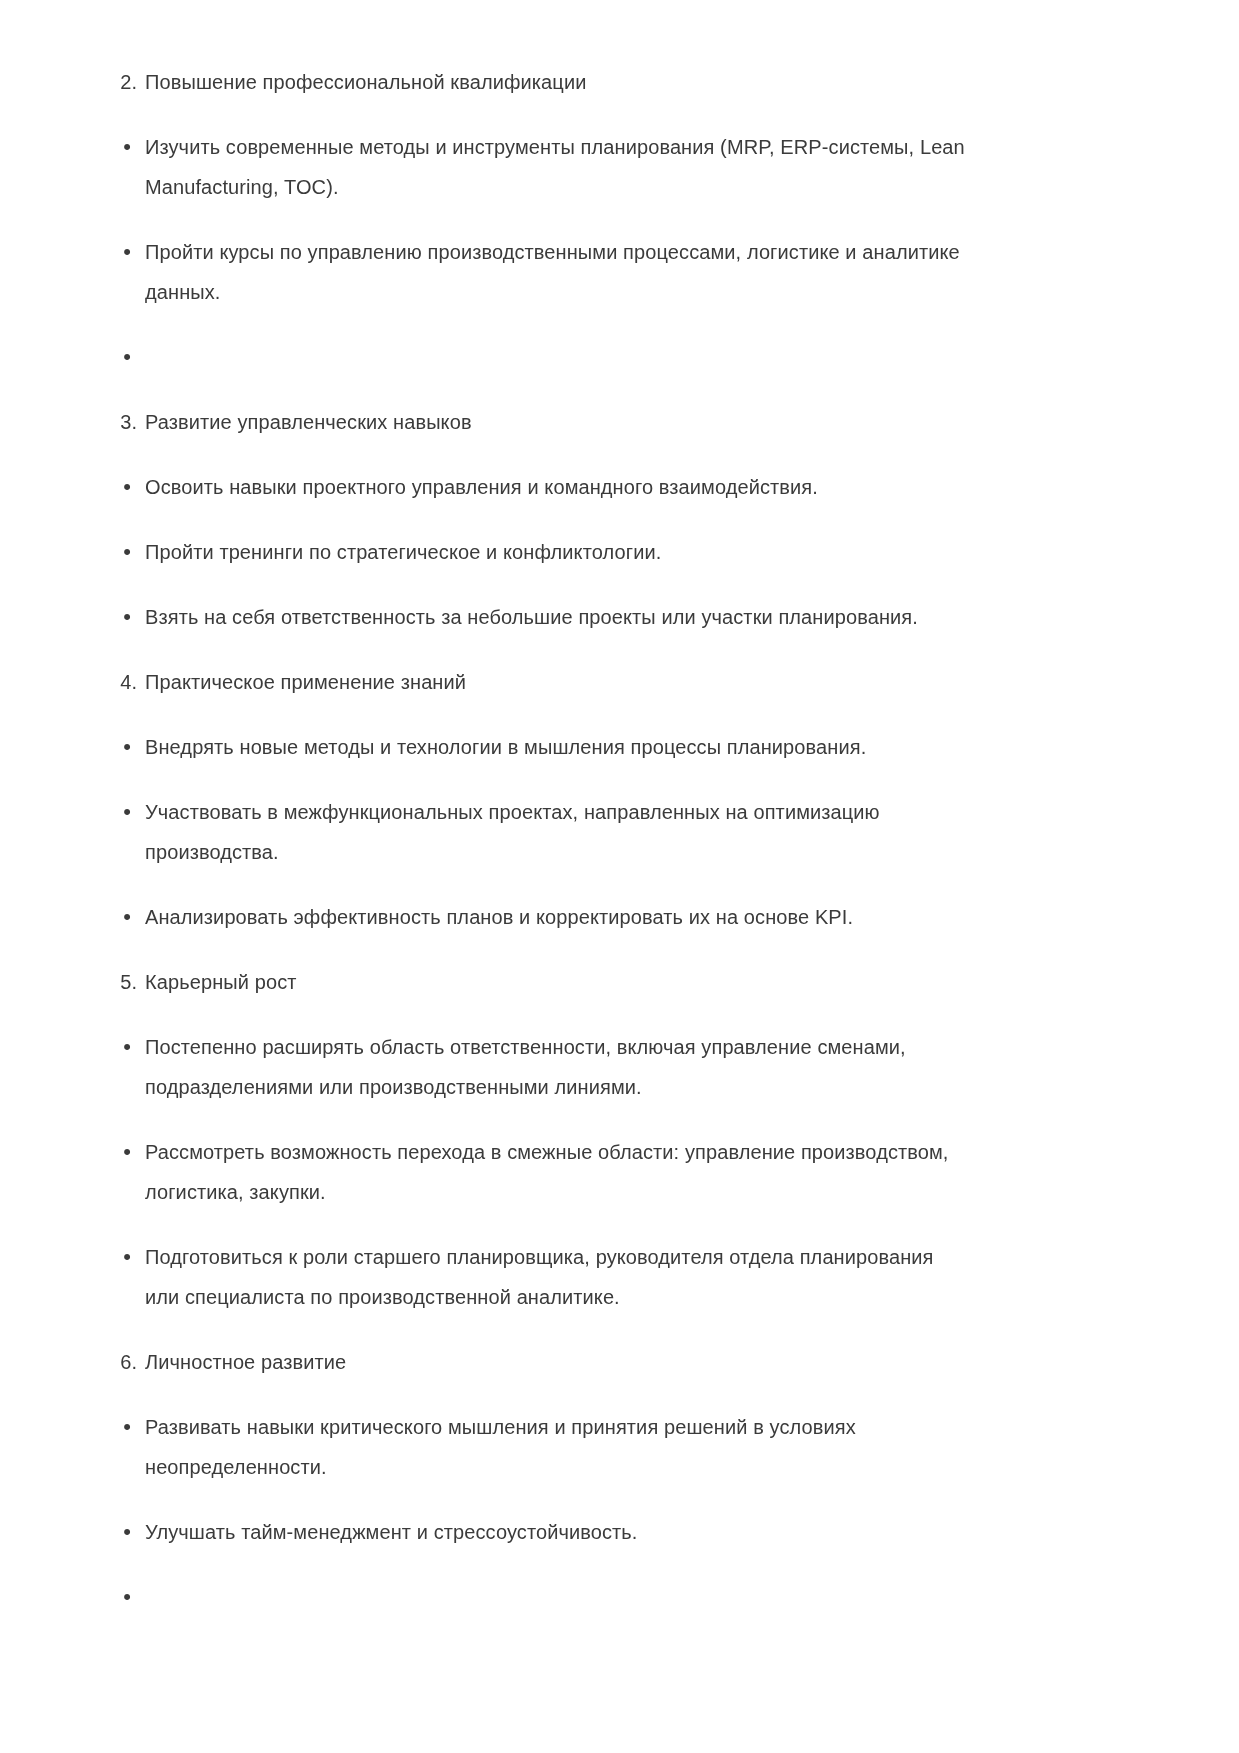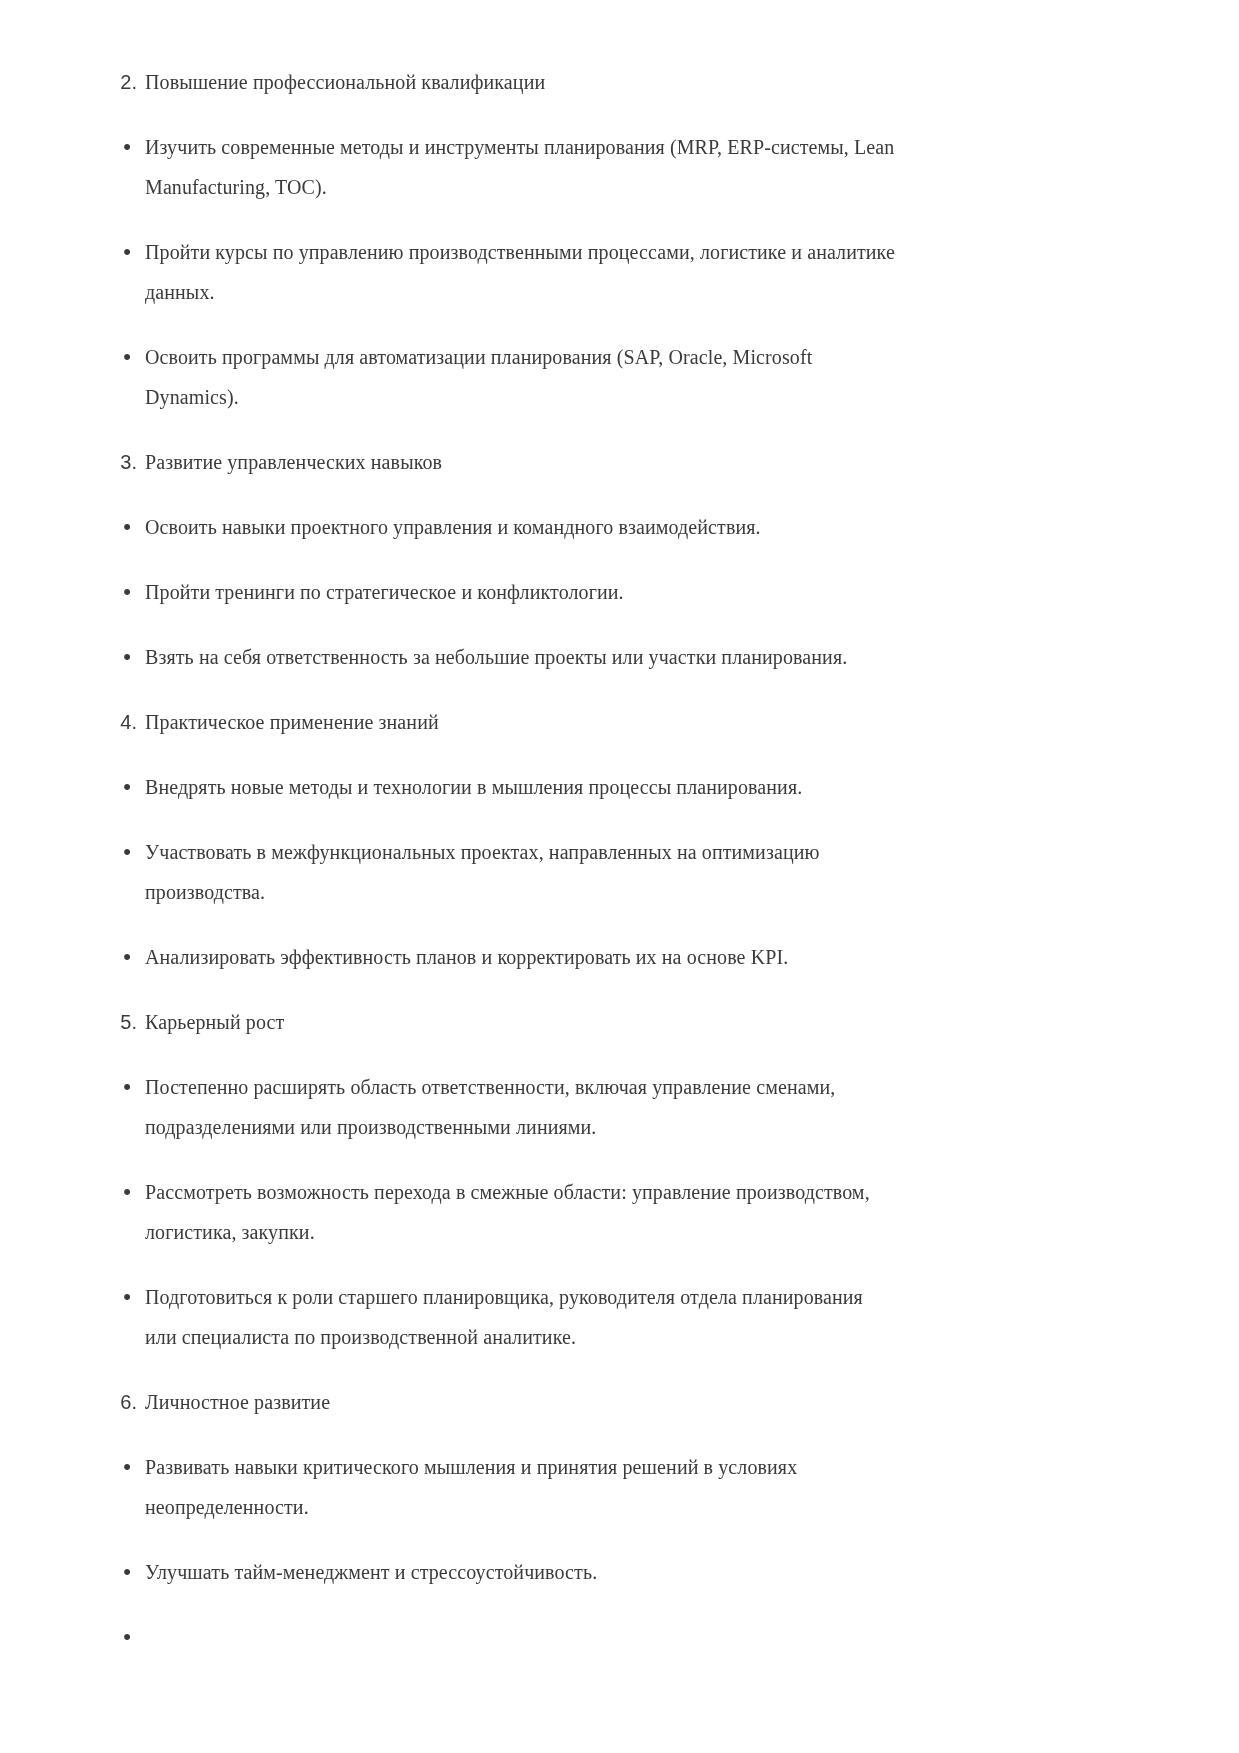--- a/index.html
+++ b/index.html
@@ -39,21 +39,20 @@
     padding-right: 14px;
     font-size: 22px;
   }
   .text {
     flex: 0 1 auto;
     max-width: 992px;
     font-size: 20px;
     line-height: 40px;
     white-space: pre-line;
     letter-spacing: 0.1px;
-    font-family: Liberation Serif, serif;
   }
   .heading .text {
     white-space: normal;
   }
   ul.bullet-list {
     list-style: none;
     margin: 0;
     padding: 0;
   }
   ul.bullet-list li {
@@ -83,22 +82,20 @@
   </li>
 
   <li>
     <span class="marker bullet-marker">•</span>
     <span class="text">Пройти курсы по управлению производственными процессами, логистике и аналитике
 данных.</span>
   </li>
 
   <li>
     <span class="marker bullet-marker">•</span>
-    <span class="text">Освоить программы для автоматизации планирования (SAP, Oracle, Microsoft
-Dynamics).</span>
   </li>
 </ul>
   </section>
 
   <section class="doc-section">
     <div class="row heading">
       <span class="marker num-marker">3.</span>
       <span class="text">Развитие управленческих навыков</span>
     </div>
     <ul class="bullet-list">

